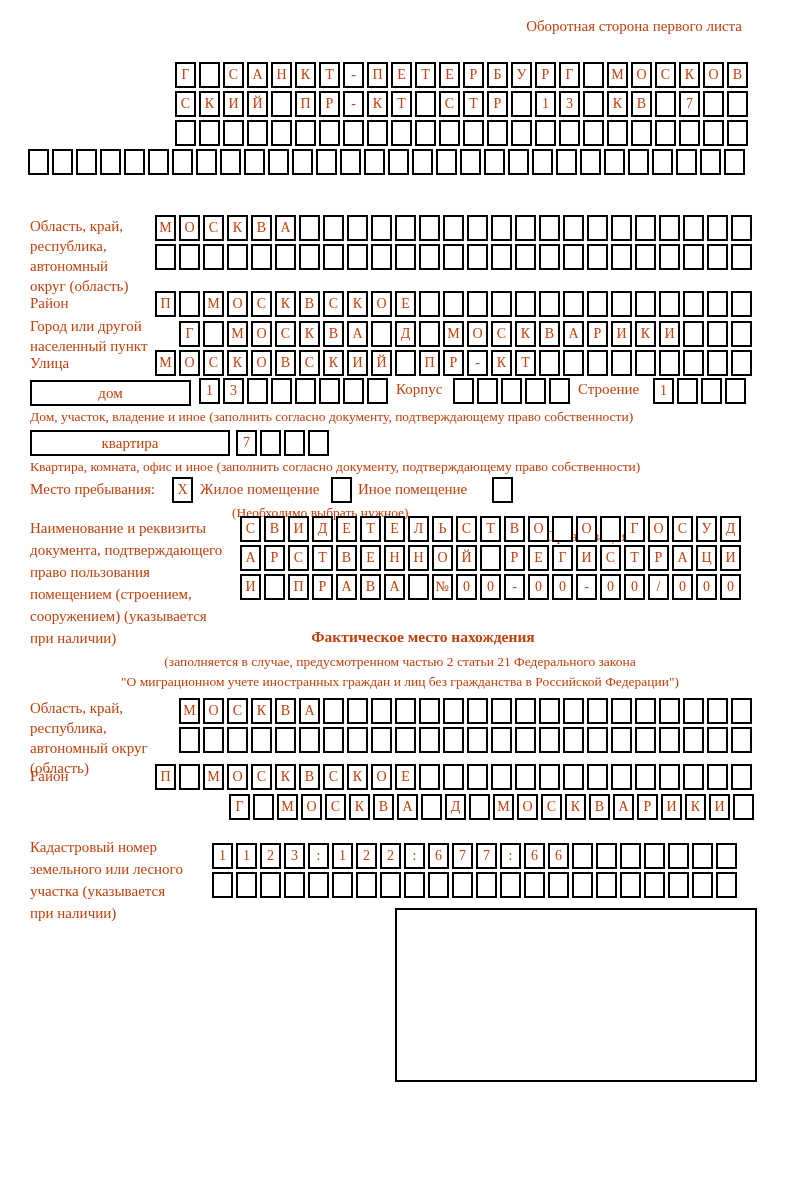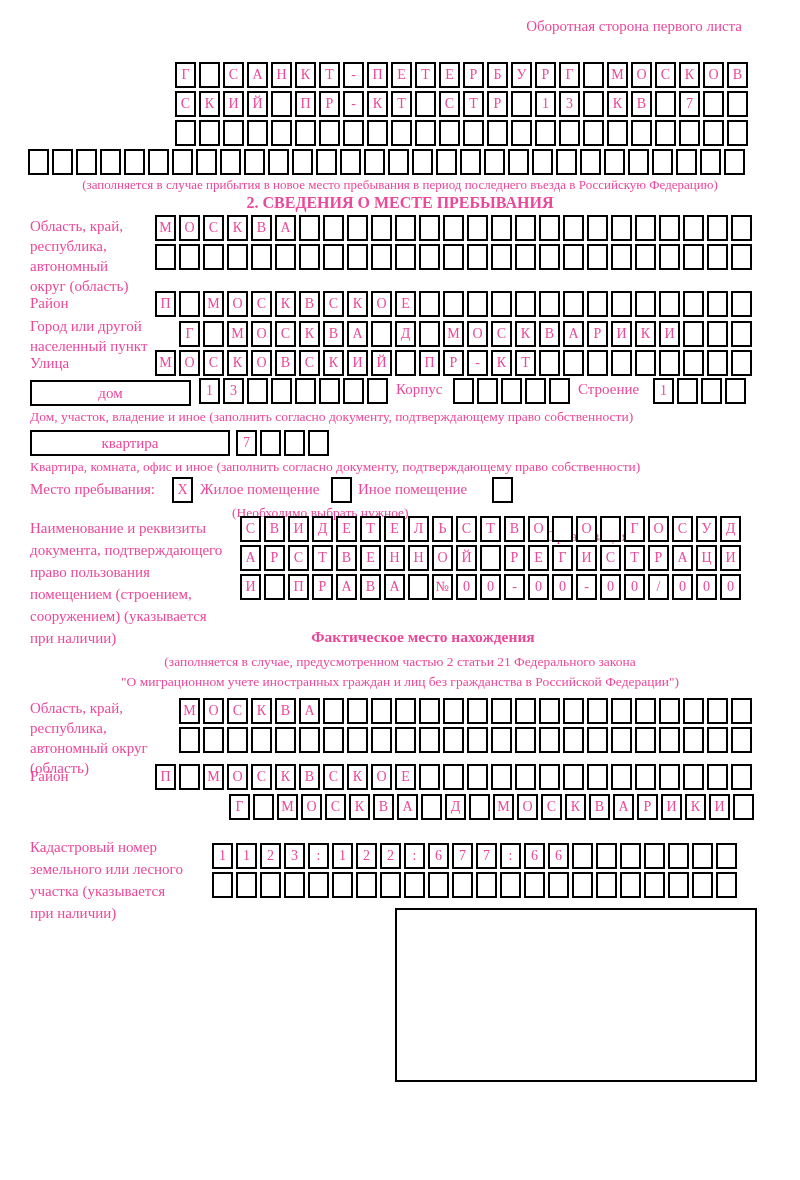--- a/index.html
+++ b/index.html
@@ -1,16 +1,16 @@
 <!DOCTYPE html>
 <html><head>
 <meta charset="utf-8">
 <style>
   html,body{margin:0;padding:0;background:#ffffff;}
-  .page{position:relative;width:800px;height:1180px;background:#fff;color:#ec4899;
+  .page{position:relative;width:800px;height:1180px;background:#fff;color:#c2410c;
         font-family:"Liberation Serif","DejaVu Serif",serif;overflow:hidden;}
   .abs{position:absolute;}
   .row{display:flex;gap:3px;}
   .cell{width:17px;height:22px;border:2px solid #000;flex:none;background:#fff;
         display:flex;align-items:center;justify-content:center;
         font-size:14px;line-height:22px;}
   .label{font-size:15px;line-height:20px;white-space:pre-line;}
   .inline-label{font-size:15px;white-space:nowrap;}
   .cap{font-size:13px;}
   .center{left:0;width:800px;text-align:center;}
@@ -129,23 +129,21 @@
       <span class="cell"></span>
       <span class="cell"></span>
       <span class="cell"></span>
       <span class="cell"></span>
       <span class="cell"></span>
       <span class="cell"></span>
       <span class="cell"></span>
       <span class="cell"></span>
       <span class="cell"></span>
     </div>
-  <div class="abs cap center" style="top:177px;">(заполняется в случае прибытия в новое место пребывания в период последнего въезда в Российскую Федерацию)</div>
-
-  <div class="abs center bold" style="top:194px;font-size:16px;">2. СВЕДЕНИЯ О МЕСТЕ ПРЕБЫВАНИЯ</div>
+
 
   <div class="abs label" style="left:30px;top:216px;width:130px;">Область, край,
 республика,
 автономный
 округ (область)</div>
   <div class="abs row" style="left:155px;top:215px;">
       <span class="cell">М</span>
       <span class="cell">О</span>
       <span class="cell">С</span>
       <span class="cell">К</span>

